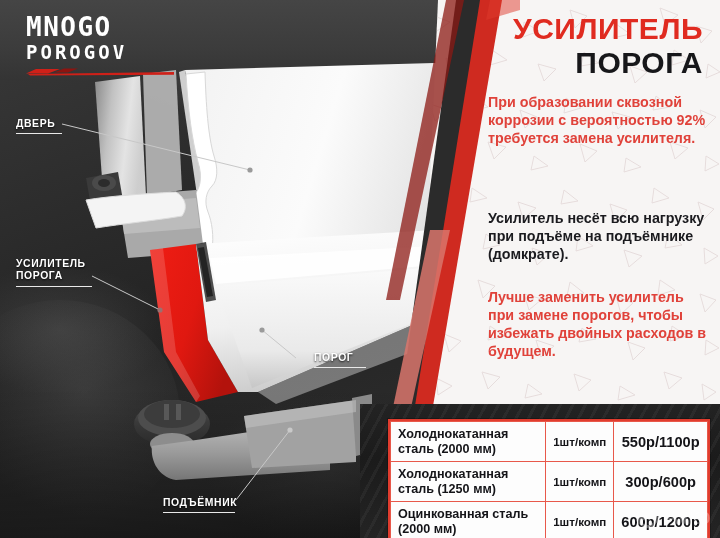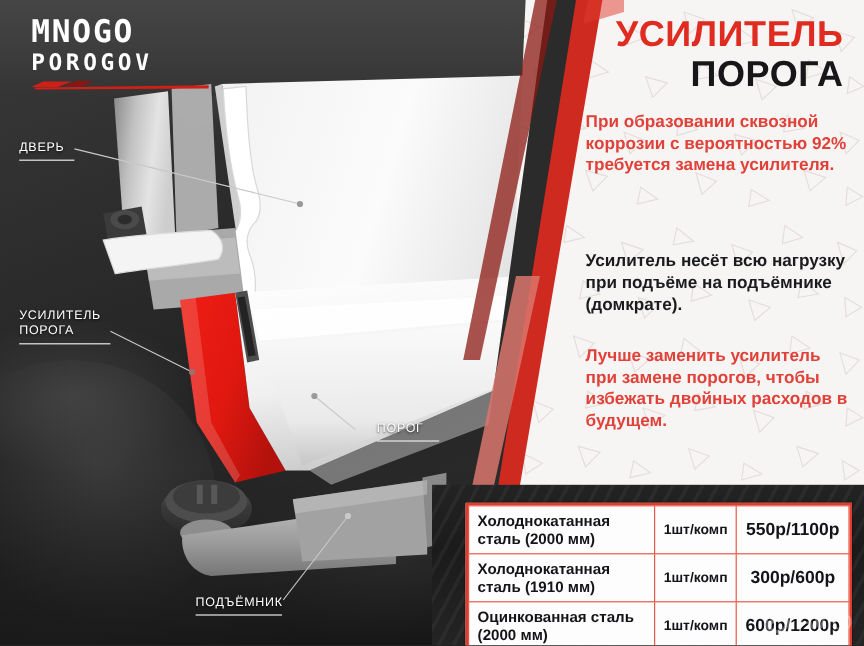--- a/index.html
+++ b/index.html
@@ -97,21 +97,21 @@
     border:1px solid #e8584a;
     padding:5px 7px;
     vertical-align:middle;
     color:#141418;
   }
   .pt-name { font-size:12.6px; font-weight:bold; line-height:1.16; width:167px; }
   .pt-qty  { font-size:11.6px; font-weight:bold; text-align:center; width:63px; white-space:nowrap; }
   .pt-price{ font-size:14.6px; font-weight:bold; text-align:center; white-space:nowrap; }
 
   
-  .callout { position:absolute; color:#ffffff; font-weight:normal; font-size:10.4px; letter-spacing:.6px; }
+  .callout { position:absolute; color:#ffffff; font-weight:bold; font-size:10.4px; letter-spacing:.6px; }
   .callout .ctext { line-height:1.18; white-space:pre-line; text-shadow:0 1px 2px rgba(0,0,0,.8); }
   .callout .cline { display:block; height:1px; background:#e9e9e9; margin-top:3px; }
 
   #lbl-door      { left:16px;  top:118px; width:46px; }
   #lbl-door .cline { width:46px; }
   #lbl-reinf     { left:16px;  top:258px; width:76px; }
   #lbl-reinf .cline { width:76px; }
   #lbl-sill      { left:314px; top:352px; width:52px; }
   #lbl-sill .cline { width:52px; }
   #lbl-jack      { left:163px; top:497px; width:72px; }
@@ -384,21 +384,21 @@
 
   <div class="price-table">
     <table>
       <tbody>
         <tr>
           <td class="pt-name">Холоднокатанная сталь (2000 мм)</td>
           <td class="pt-qty">1шт/комп</td>
           <td class="pt-price">550р/1100р</td>
         </tr>
         <tr>
-          <td class="pt-name">Холоднокатанная сталь (1910 мм)</td>
+          <td class="pt-name">Холоднокатанная сталь (1250 мм)</td>
           <td class="pt-qty">1шт/комп</td>
           <td class="pt-price">300р/600р</td>
         </tr>
         <tr>
           <td class="pt-name">Оцинкованная сталь (2000 мм)</td>
           <td class="pt-qty">1шт/комп</td>
           <td class="pt-price">600р/1200р</td>
         </tr>
       </tbody>
     </table>

